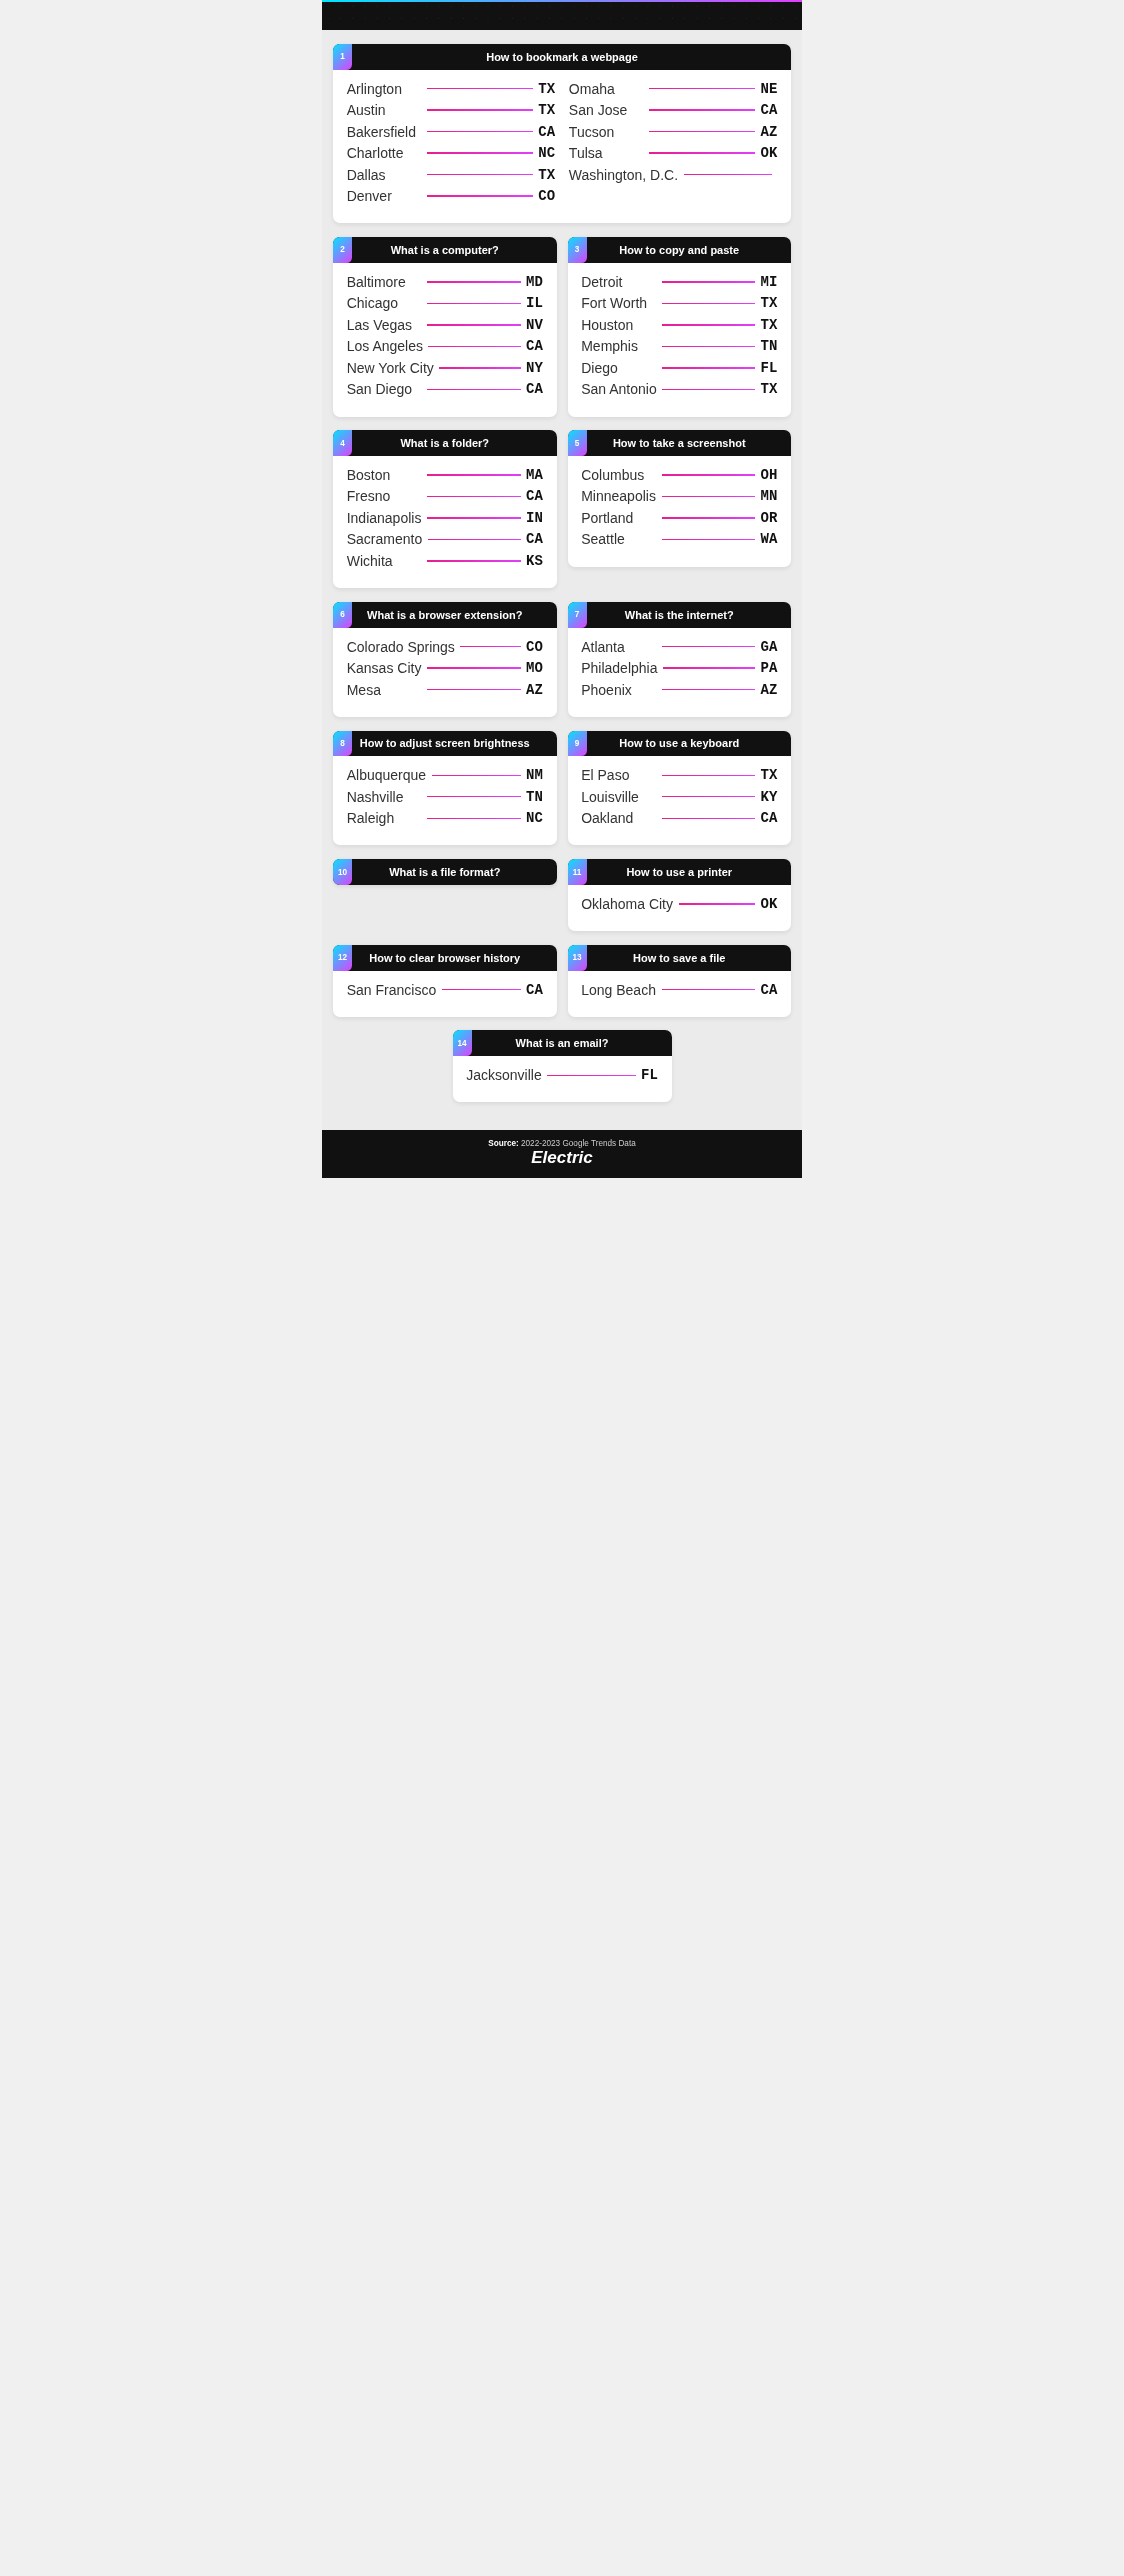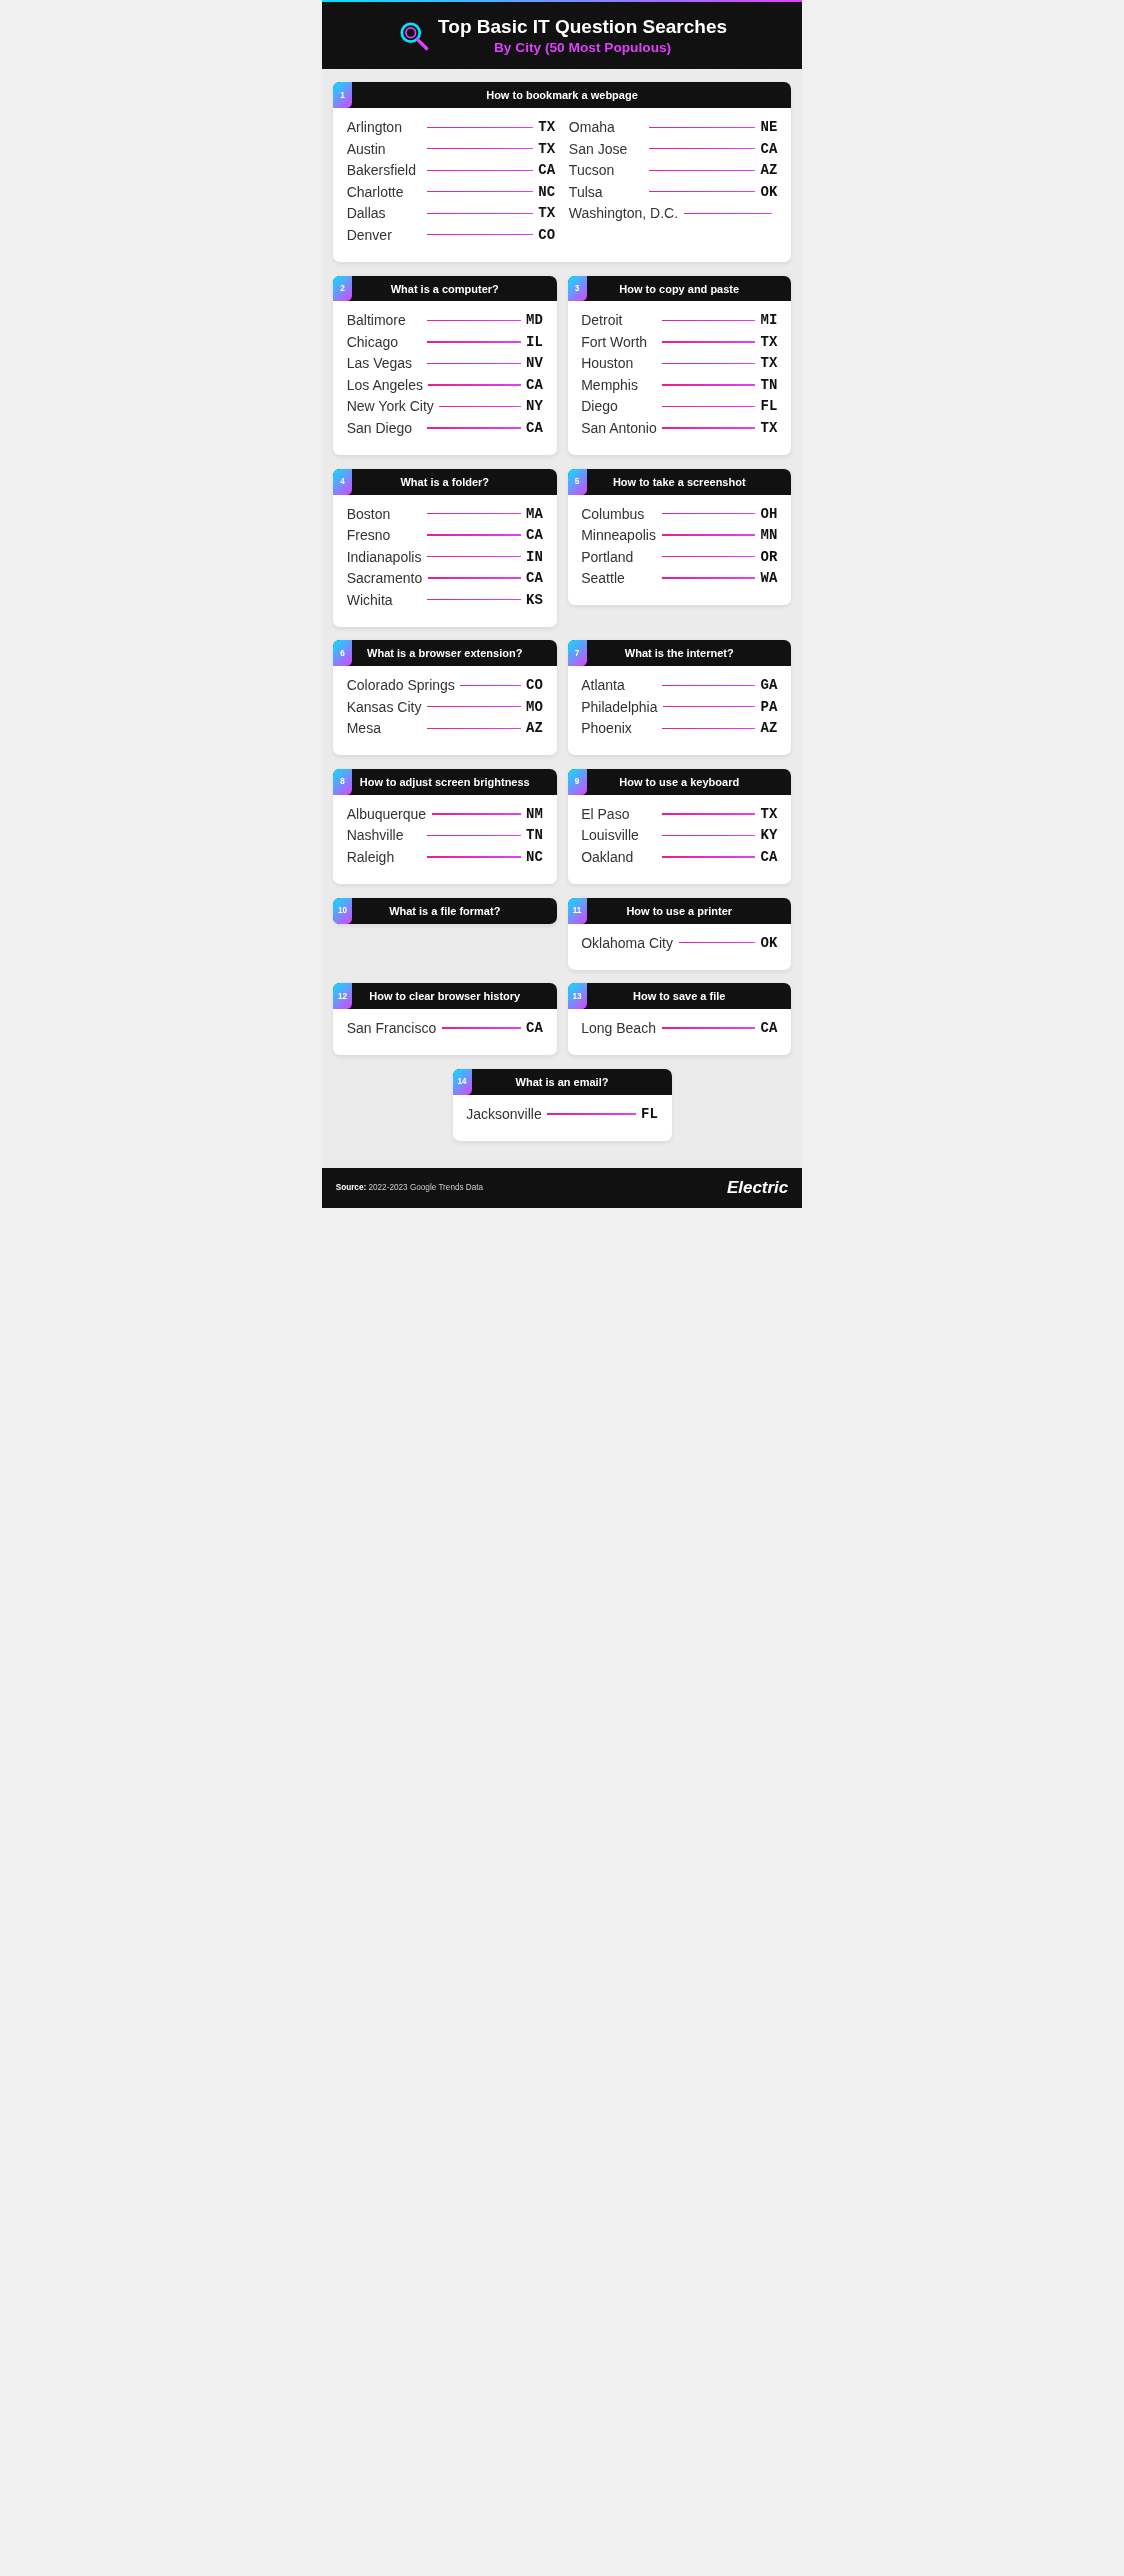--- a/index.html
+++ b/index.html
@@ -151,20 +151,21 @@
       flex-direction: column;
     }
 
     
     .footer {
       background: #111;
       padding: 9.6px 13.7px;
       display: flex;
       align-items: center;
       justify-content: space-between;
+      flex-direction: column;
     }
     .footer-source {
       color: #ccc;
       font-size: 8.2px;
     }
     .footer-source strong {
       color: #fff;
     }
     .footer-logo {
       color: #fff;
@@ -172,31 +173,20 @@
       font-weight: 800;
       font-style: italic;
     }
   </style>
 </head>
 <body>
 
 <div class="header">
   <div class="header-dots"></div>
   <div class="header-accent-top"></div>
-  <div class="header-content">
-    <svg class="header-icon" viewBox="0 0 48 48" fill="none" xmlns="http://www.w3.org/2000/svg">
-      <circle cx="20" cy="20" r="13" stroke="#00e5ff" stroke-width="4"></circle>
-      <line x1="30" y1="30" x2="43" y2="43" stroke="#e040fb" stroke-width="5" stroke-linecap="round"></line>
-      <circle cx="20" cy="20" r="7" stroke="#e040fb" stroke-width="2.5"></circle>
-    </svg>
-    <div class="header-text">
-      <div class="header-title">Top Basic IT Question Searches</div>
-      <div class="header-subtitle">By City (50 Most Populous)</div>
-    </div>
-  </div>
 </div>
 
 <div class="main">
 
   <div class="section-full">
     <div class="card">
       <div class="card-header">
         <div class="card-number">1</div>
         <span>How to bookmark a webpage</span>
       </div>

